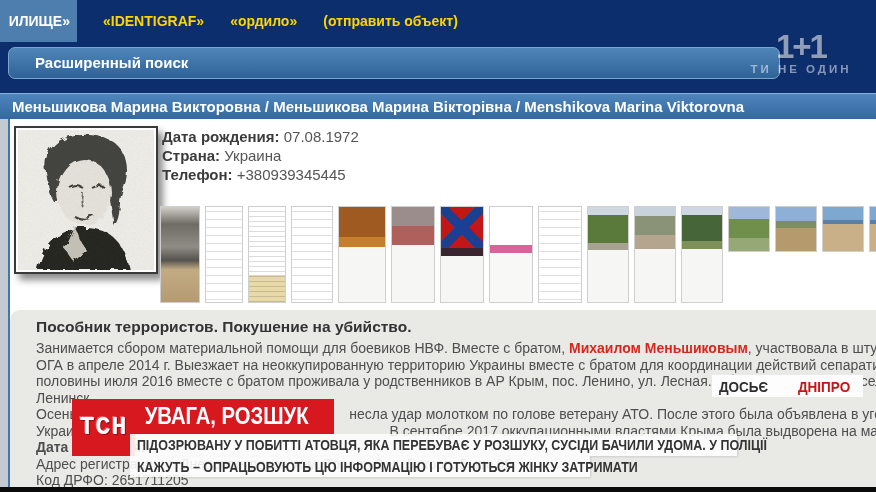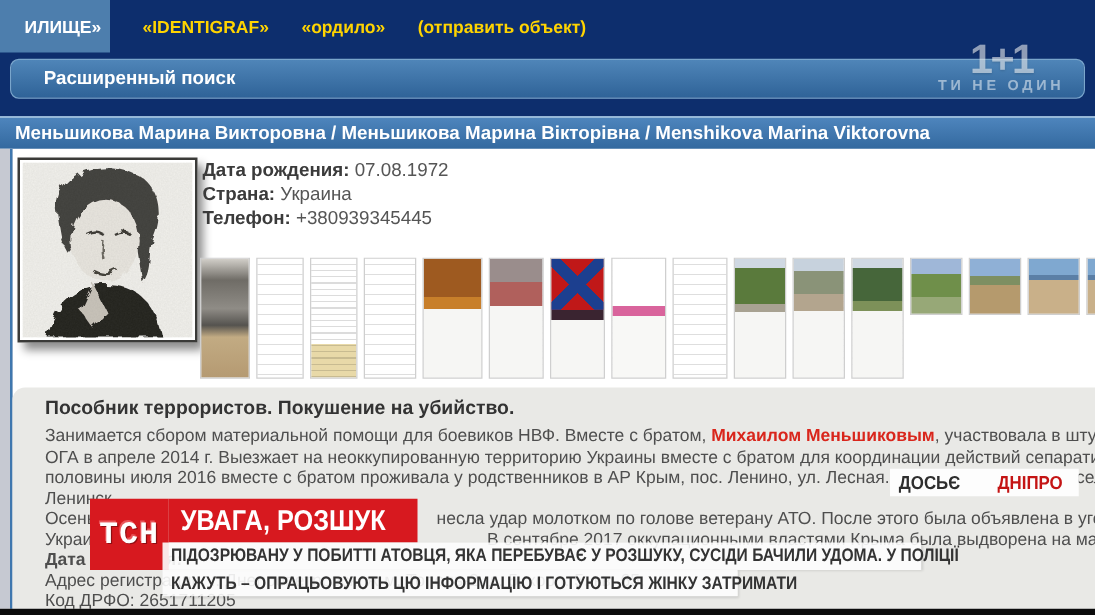--- a/index.html
+++ b/index.html
@@ -5,24 +5,24 @@
   html,body{margin:0;padding:0;background:#222;}
   .screen{
     position:relative;width:876px;height:492px;overflow:hidden;
     background:#ffffff;font-family:"Liberation Sans",sans-serif;
     -webkit-font-smoothing:antialiased;
   }
   
   .tophdr{position:absolute;left:0;top:0;width:876px;height:93px;background:var(--navy,#0d2e6d);}
   .topnav{position:absolute;left:0;top:0;width:876px;height:42px;display:flex;align-items:center;font-weight:bold;font-size:14px;}
   .tab{height:42px;display:flex;align-items:center;color:var(--nav-yellow,#ffd400);white-space:nowrap;cursor:pointer;}
-  .tab.active{width:70px;background:#4d7ead;color:#ffffff;justify-content:flex-end;padding-right:7px;padding-left:11px;}
+  .tab.active{width:70px;background:#4d7ead;color:#ffffff;justify-content:flex-end;padding-right:7px;}
   .tab.plain{padding:0 0 0 26px;}
   .searchbar{
-    position:absolute;left:8px;top:47px;width:860px;height:32px;box-sizing:border-box;
+    position:absolute;left:8px;top:47px;width:772px;height:32px;box-sizing:border-box;
     border:1px solid #7aa6cc;border-radius:7px;
     background:linear-gradient(#4f85b8,#2f6398);
     color:#fff;font-weight:bold;font-size:15px;line-height:30px;padding-left:26px;cursor:pointer;
   }
   
   .titlebar{
     position:absolute;left:0;top:93px;width:876px;height:26px;box-sizing:border-box;
     background:linear-gradient(#4e85bd,#33699f);border-top:1px solid #86b1d8;
     color:#fff;font-weight:bold;font-size:15px;line-height:25px;padding-left:12px;
     white-space:nowrap;overflow:hidden;

